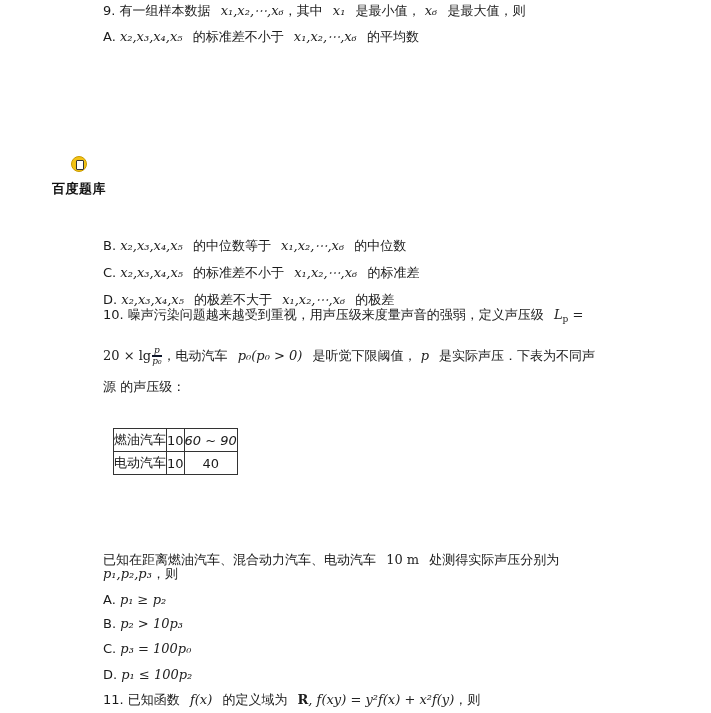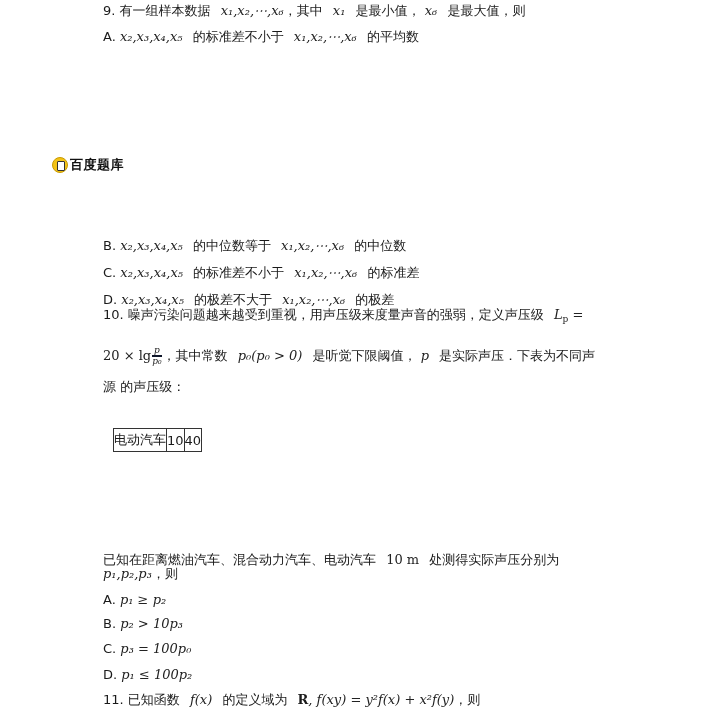--- a/index.html
+++ b/index.html
@@ -7,21 +7,21 @@
          font-family:"DejaVu Sans","Liberation Sans",sans-serif; color:#1a1a1a; font-size:13px; }
   .line { position:absolute; left:103px; white-space:nowrap; font-size:13px; line-height:18px; }
   .m { font-family:"DejaVu Serif","Liberation Serif",serif; font-style:italic; font-size:13px; color:#222; }
   .mr { font-family:"DejaVu Serif","Liberation Serif",serif; font-style:normal; font-size:13px; color:#222; }
   .mb { font-family:"DejaVu Serif","Liberation Serif",serif; font-weight:bold; font-size:13px; }
   sub { font-size:9px; vertical-align:-3px; line-height:0; font-style:normal; }
   .gap { display:inline-block; width:6px; }
   .frac { display:inline-block; vertical-align:middle; text-align:center; font-size:9px; line-height:9px; margin:0 1px; }
   .frac .num { display:block; font-family:"DejaVu Serif",serif; font-style:italic; }
   .frac .den { display:block; border-top:2px solid #0f172a; font-family:"DejaVu Serif",serif; font-style:italic; }
-  .logo { position:absolute; left:52px; top:156px; display:flex; align-items:center; gap:2px; }
+  .logo { position:absolute; left:52px; top:156px; display:flex; align-items:center; gap:8px;flex-direction:column; }
   .logo-icon { width:16px; height:16px; border-radius:50%; background:#f3c316; border:1px solid #c99a00; box-sizing:border-box; position:relative; }
   .logo-icon::after { content:""; position:absolute; left:4px; top:3px; width:6px; height:8px; background:#fff; border:1px solid #333; border-radius:1px; }
   .logo-text { font-weight:bold; font-size:13px; color:#111; letter-spacing:0.5px; }
   table.sound { position:absolute; left:113px; top:428px; border-collapse:collapse; font-size:13px; }
   table.sound td, table.sound th { border:1px solid #333; height:22px; padding:0; text-align:center; font-weight:normal; }
   table.sound .c1 { width:96px; }
   table.sound .c2 { width:118px; }
   table.sound .c3 { width:78px; }
   .it { font-style:italic; }
 </style>
@@ -74,31 +74,36 @@
 </div>
 
 <div class="line" style="top:306px;">
   <span>10.</span>
   <span>噪声污染问题越来越受到重视，用声压级来度量声音的强弱，定义声压级</span><span class="gap"></span>
   <span class="m"><span>L</span><sub>p</sub></span>
   <span class="mr">=</span>
 </div>
 
 <div class="line" style="top:346px;">
-  <span class="mr">20 × lg</span><span class="frac"><span class="num">p</span><span class="den">p₀</span></span><span>，其中常数</span><span class="gap"></span>
+  <span class="mr">20 × lg</span><span class="frac"><span class="num">p</span><span class="den">p₀</span></span><span>，电动汽车</span><span class="gap"></span>
   <span class="m">p₀(p₀ &gt; 0)</span><span class="gap"></span>
   <span>是听觉下限阈值，</span>
   <span class="m">p</span><span class="gap"></span>
   <span>是实际声压．下表为不同声</span>
 </div>
 
 <div class="line" style="top:378px;">源  的声压级：</div>
 
 <table class="sound">
   <tbody>
+  <tr>
+    <td>燃油汽车</td>
+    <td>10</td>
+    <td class="it">60 ~ 90</td>
+  </tr>
   <tr>
     <td>电动汽车</td>
     <td>10</td>
     <td>40</td>
   </tr>
 </tbody>
   </table>
 
 <div class="line" style="top:536px;margin-top:15px;">
   <span>已知在距离燃油汽车、混合动力汽车、电动汽车</span><span class="gap"></span>

